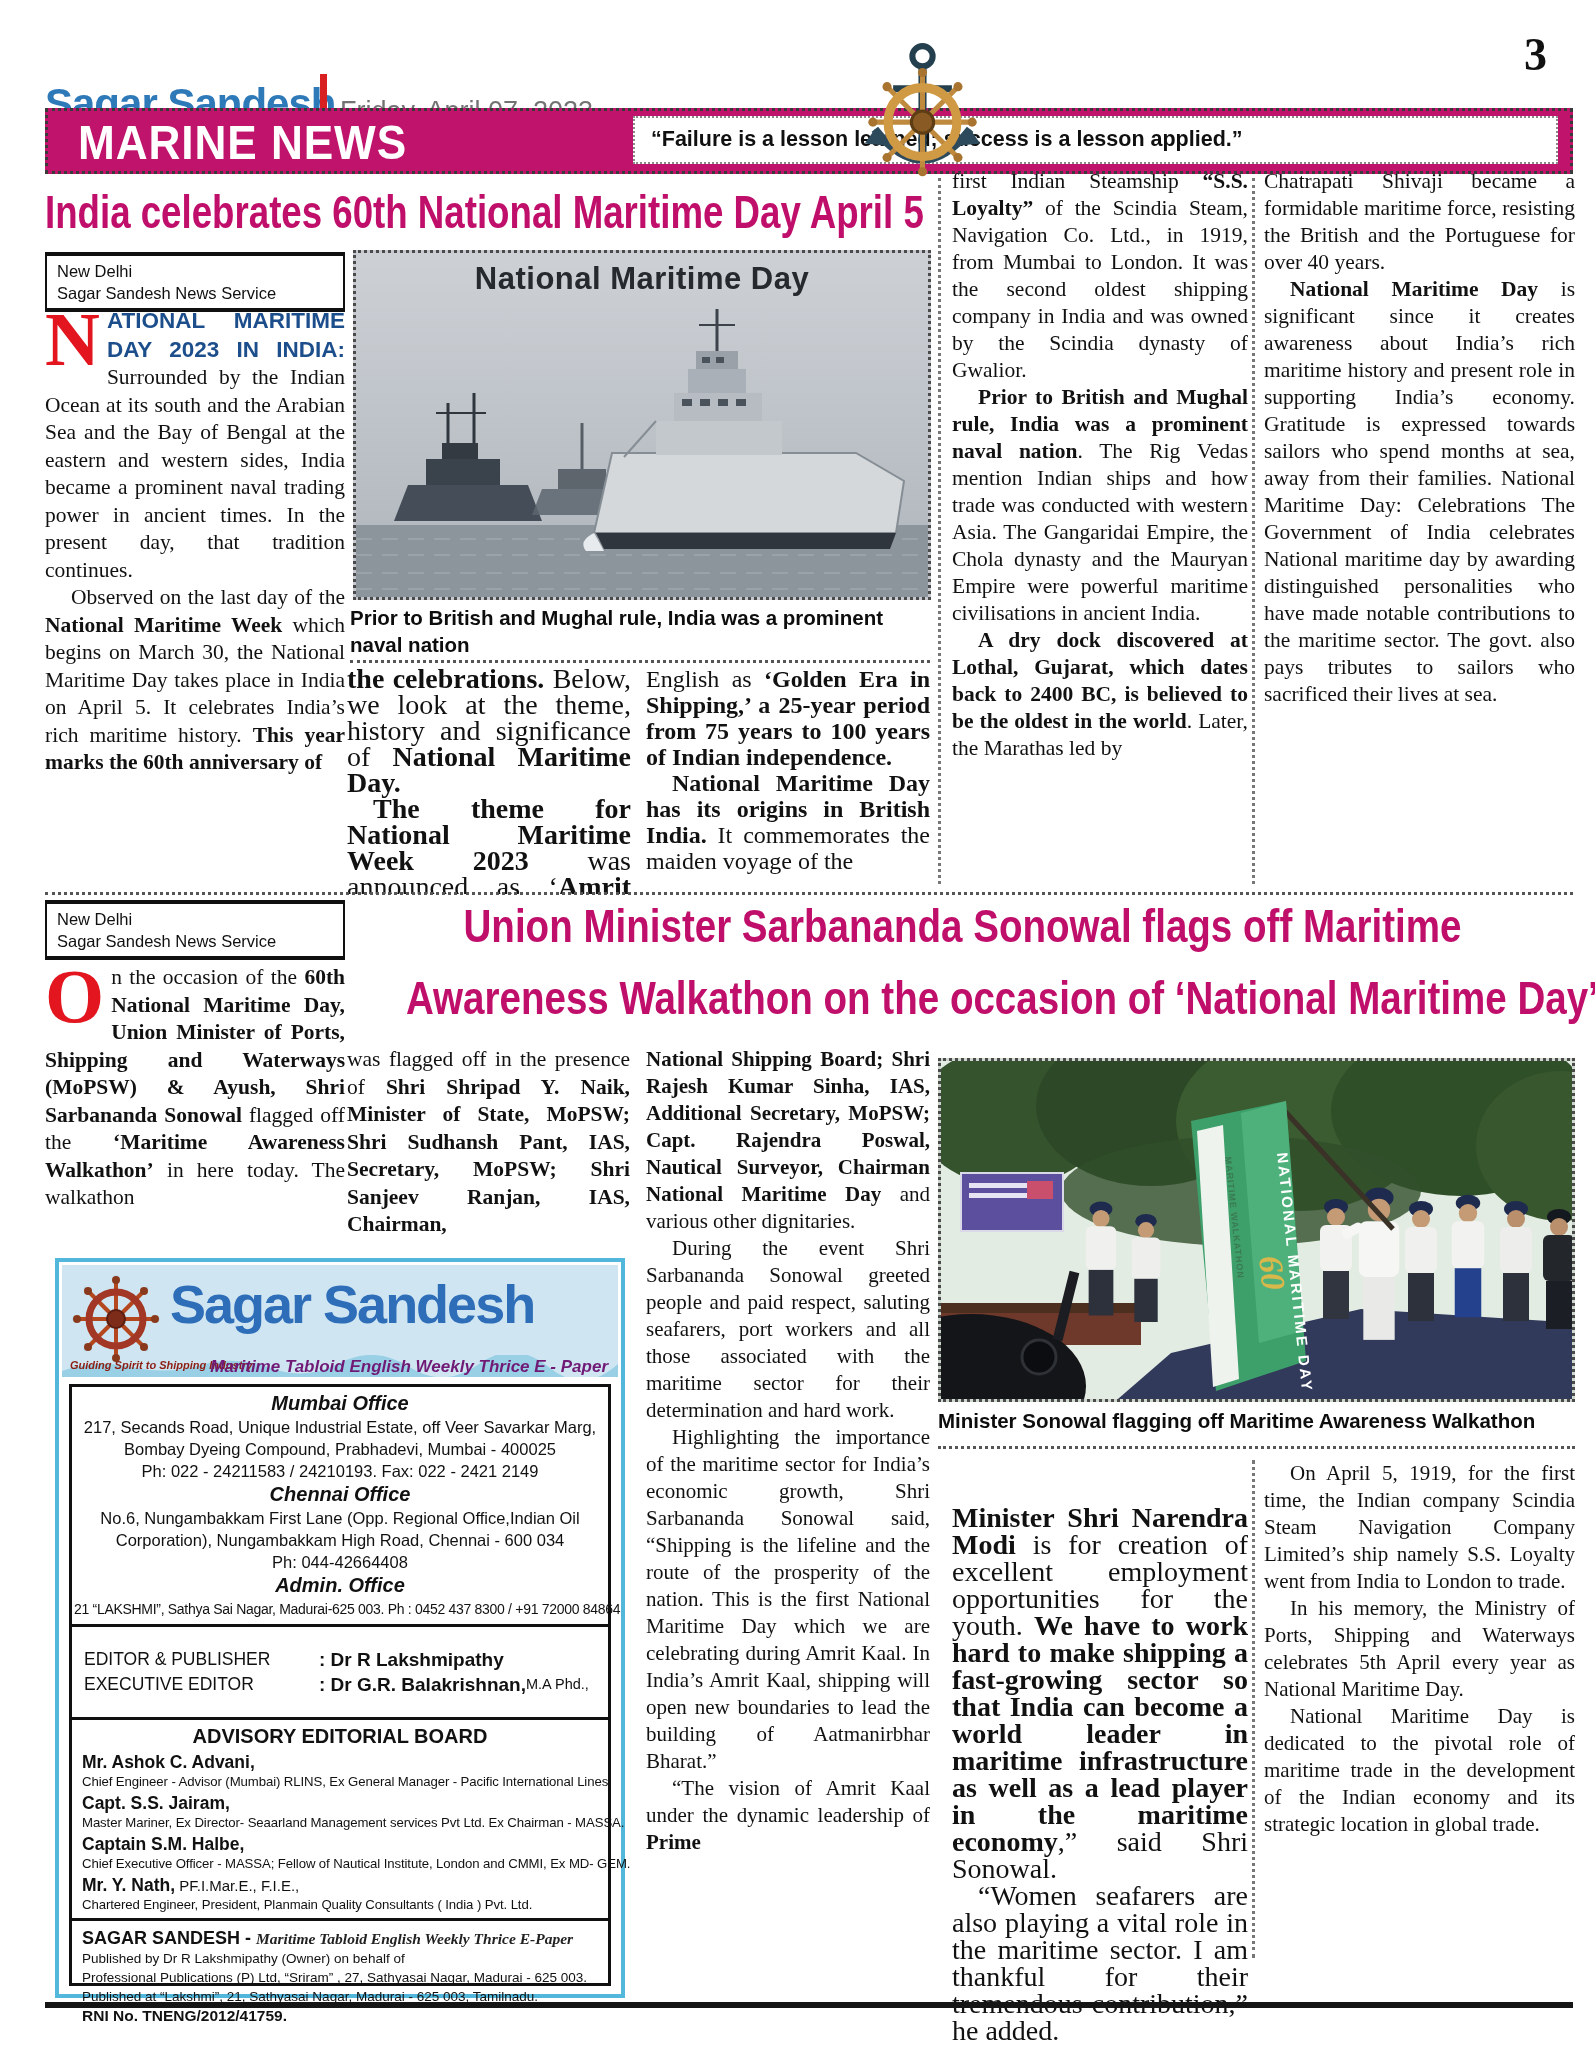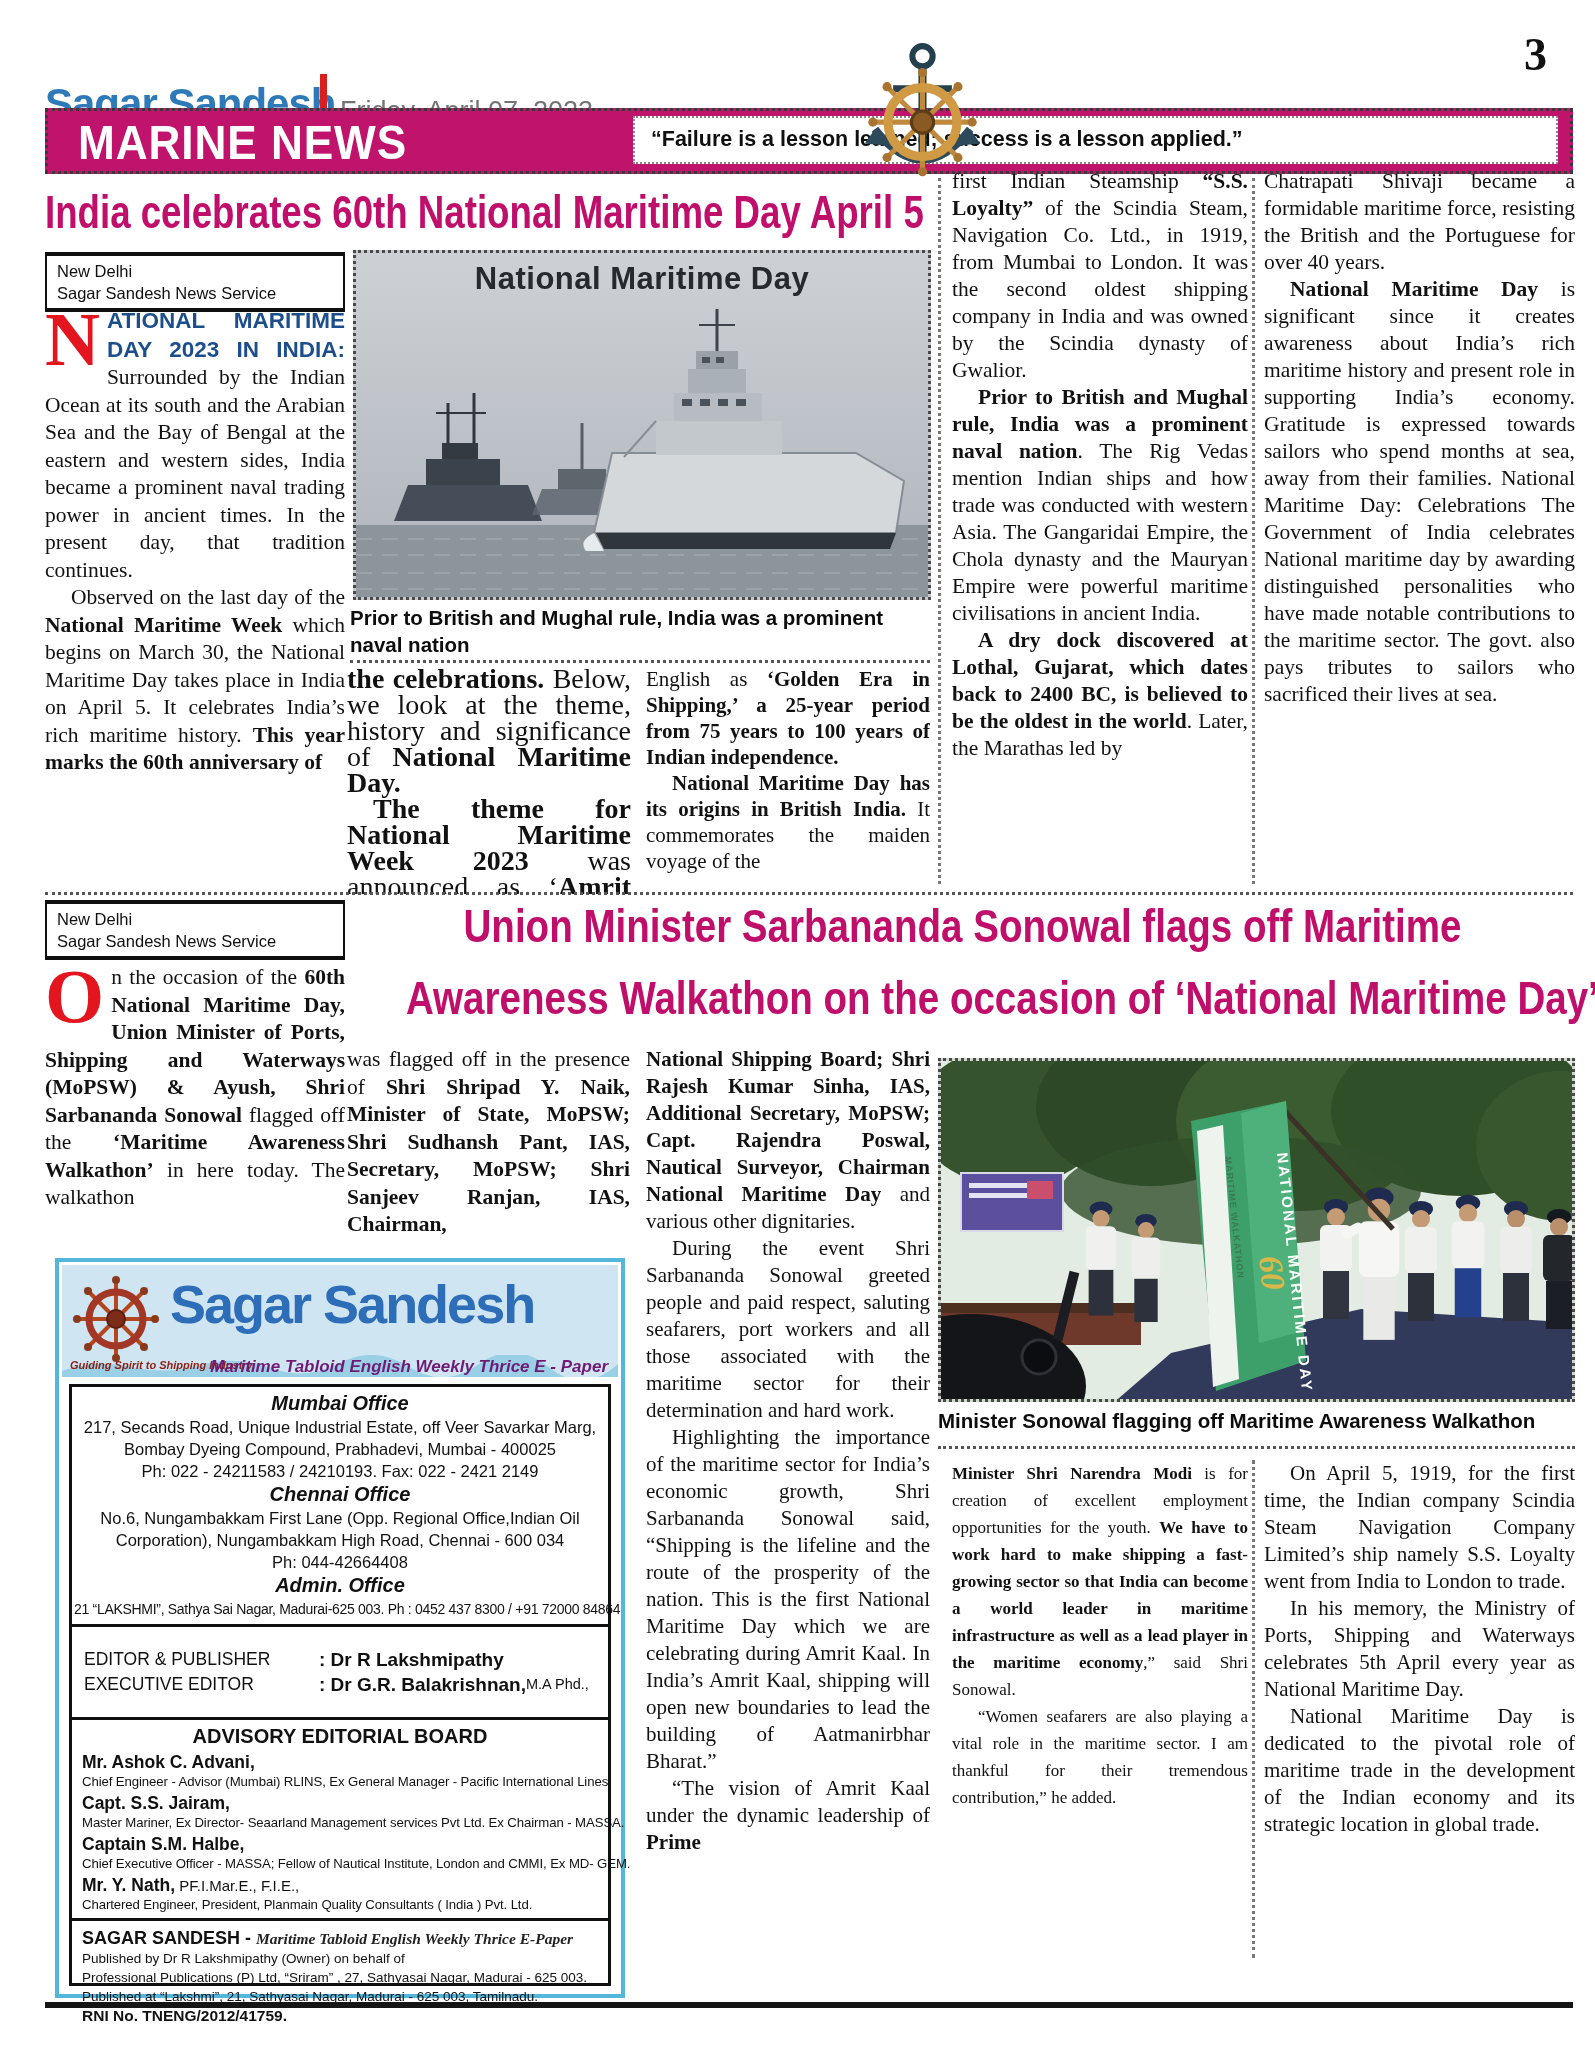--- a/index.html
+++ b/index.html
@@ -39,28 +39,28 @@
 
   
   .body{font-size:21.5px;line-height:27.5px;text-align:justify;}
   .body p{margin:0;}
   .ind{text-indent:26px;}
   .dropcap{float:left;font:bold 76px/58px "Liberation Serif",serif;color:#e3151f;margin:3px 7px 0 0;}
   .lede{font-family:"Liberation Sans",sans-serif;font-weight:bold;color:#1c4e8c;font-size:22.5px;}
 
   #a1c1{left:45px;top:307px;width:300px;height:578px;overflow:hidden;}
   #a1c2{left:347px;top:666px;width:284px;height:228px;overflow:hidden;line-height:26px;font-size:28px;}
-  #a1c3{left:646px;top:666px;width:284px;height:228px;overflow:hidden;line-height:26px;font-size:21px;}
+  #a1c3{left:646px;top:666px;width:284px;height:228px;overflow:hidden;line-height:26px;font-size:24px;}
   #a1c4{left:952px;top:168px;width:296px;height:722px;overflow:hidden;line-height:27px;font-size:21.5px;}
   #a1c5{left:1264px;top:168px;width:311px;height:722px;overflow:hidden;line-height:27px;font-size:21.5px;}
 
   #a2c1{left:45px;top:964px;width:300px;height:290px;overflow:hidden;}
   #a2c2{left:347px;top:1046px;width:283px;height:205px;overflow:hidden;}
   #a2c3{left:646px;top:1046px;width:284px;height:952px;overflow:hidden;line-height:27px;font-size:21px;}
-  #a2ca{left:952px;top:1460px;width:296px;height:540px;overflow:hidden;line-height:27px;font-size:17px;}
+  #a2ca{left:952px;top:1504px;width:296px;height:540px;overflow:hidden;line-height:27px;font-size:28px;}
   #a2cb{left:1264px;top:1460px;width:311px;height:540px;overflow:hidden;line-height:27px;font-size:21px;}
 
   
   #photo1{left:353px;top:250px;width:578px;height:350px;border:3px dotted #4a4a4a;box-sizing:border-box;background:#c6cad0;overflow:hidden;}
   #photo1-title{position:absolute;top:8px;left:0;width:100%;text-align:center;
                 font:bold 31px "Liberation Sans",sans-serif;color:#26292e;letter-spacing:.5px;}
   #caption1{left:350px;top:604px;width:582px;font:bold 20.5px/27px "Liberation Sans",sans-serif;color:#0d0d0d;}
   #photo2{left:938px;top:1058px;width:637px;height:344px;border:3px dotted #4a4a4a;box-sizing:border-box;background:#cfd8cf;overflow:hidden;}
   #caption2{left:938px;top:1408px;width:637px;font:bold 20.5px/26px "Liberation Sans",sans-serif;color:#0d0d0d;}
 

